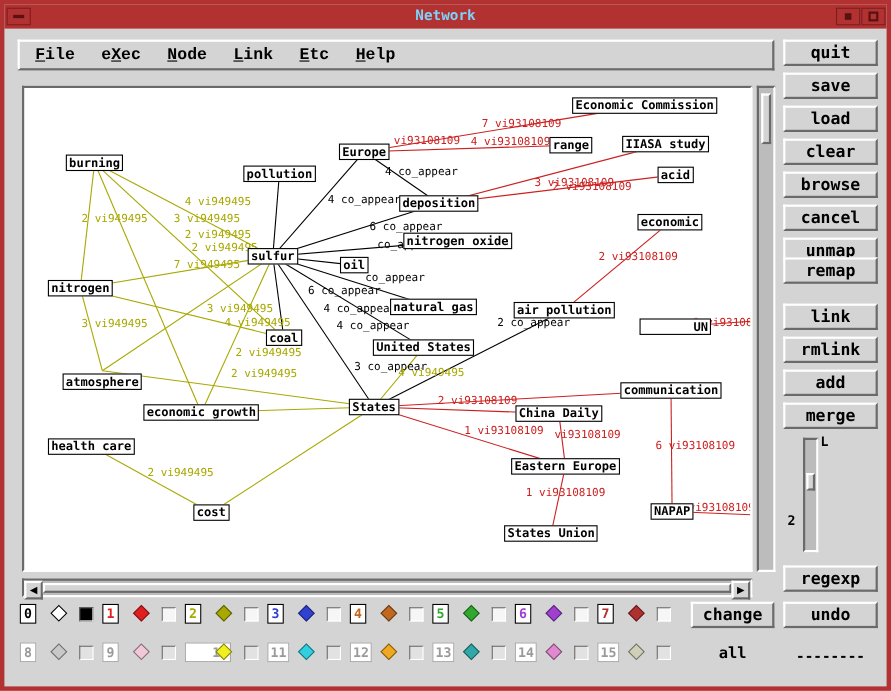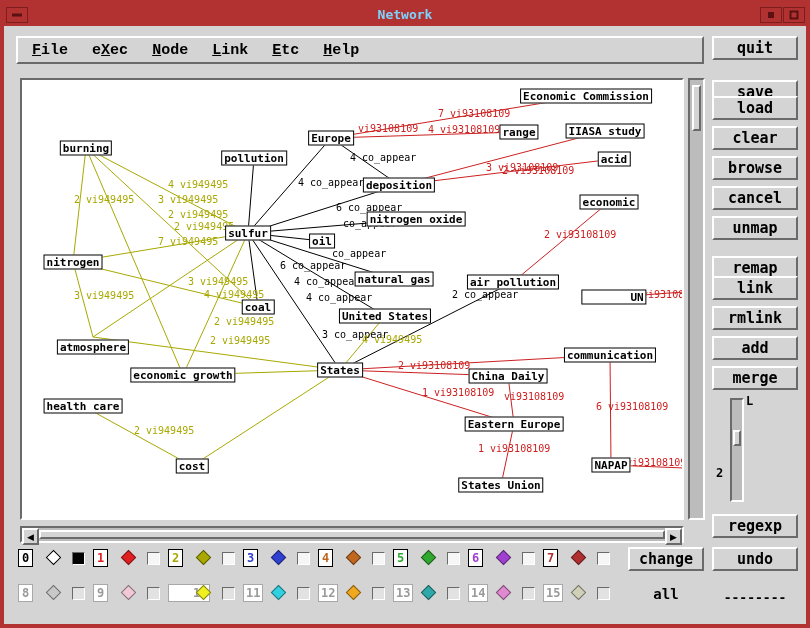--- a/index.html
+++ b/index.html
@@ -207,27 +207,27 @@
   <div class="vthumb raised"></div>
 </div>
 <div class="hscroll sunken">
   <div class="harrow left raised">◀</div>
   <div class="hthumb raised"></div>
   <div class="harrow right raised">▶</div>
 </div>
 
 <div id="side-buttons">
     <div class="btn raised side-btn" style="top: 36px;">quit</div>
-    <div class="btn raised side-btn" style="top: 80px;">save</div>
+    <div class="btn raised side-btn" style="top: 66px;">save</div>
     <div class="btn raised side-btn" style="top: 96px;">load</div>
     <div class="btn raised side-btn" style="top: 126px;">clear</div>
     <div class="btn raised side-btn" style="top: 156px;">browse</div>
     <div class="btn raised side-btn" style="top: 186px;">cancel</div>
     <div class="btn raised side-btn" style="top: 216px;">unmap</div>
-    <div class="btn raised side-btn" style="top: 256px;">remap</div>
+    <div class="btn raised side-btn" style="top: 234px;">remap</div>
     <div class="btn raised side-btn" style="top: 276px;">link</div>
     <div class="btn raised side-btn" style="top: 306px;">rmlink</div>
     <div class="btn raised side-btn" style="top: 336px;">add</div>
     <div class="btn raised side-btn" style="top: 366px;">merge</div>
   </div>
 <div class="slider-track sunken">
   <div class="slider-thumb raised"></div>
 </div>
 <div class="slider-top">L</div>
 <div class="slider-val">2</div>

